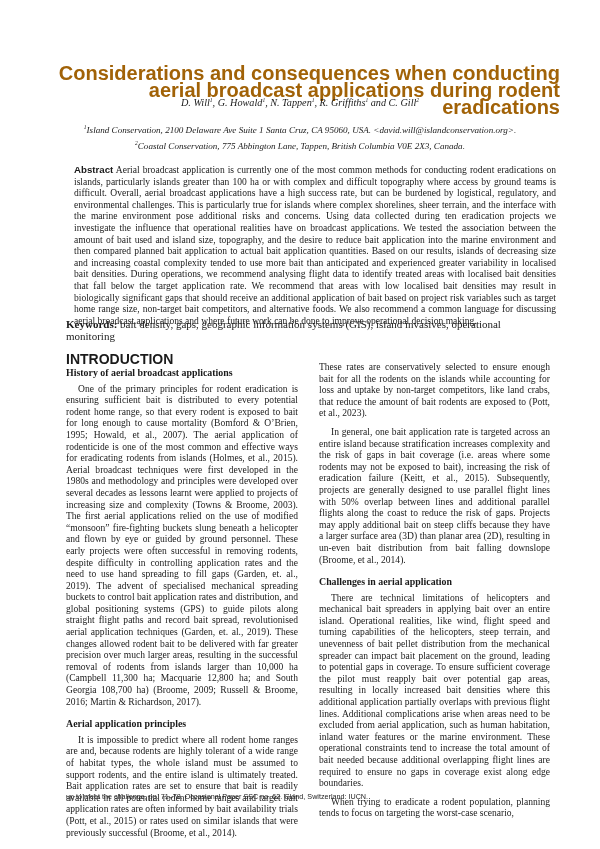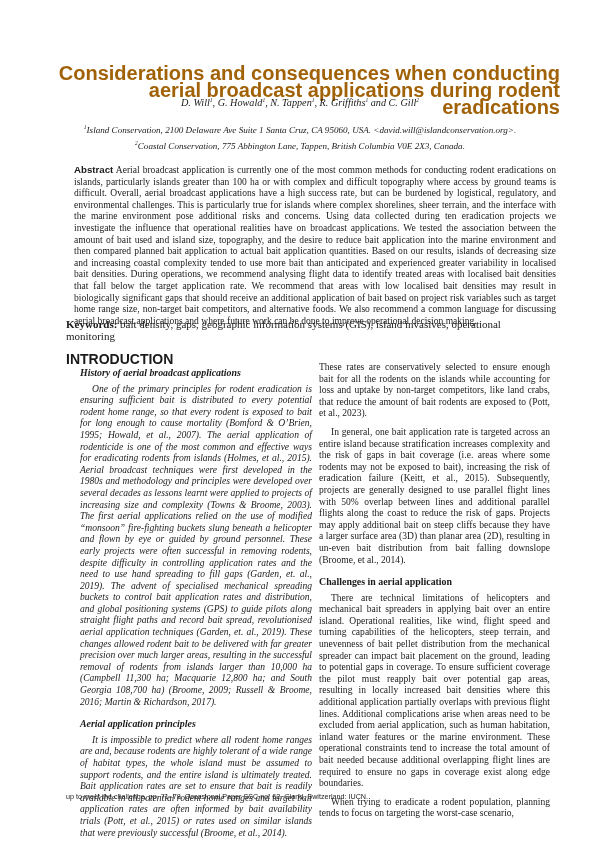--- a/index.html
+++ b/index.html
@@ -29,21 +29,21 @@
   .keywords {
     position: absolute; left: 66px; top: 318px; width: 482px;
     font-family: "Liberation Serif", serif; font-size: 11px; margin: 0;
   }
   .keywords-label { font-weight: bold; }
   .section-heading {
     position: absolute; left: 66px; top: 351px;
     font-family: "Liberation Sans", sans-serif; font-weight: bold; font-size: 14px; margin: 0;
   }
   .col { position: absolute; width: 232px; font-family: "Liberation Serif", serif; font-size: 9.55px; line-height: 11.6px; }
-  .col-left { left: 80px; top: 367px; font-style: italic; }
+  .col-left { left: 66px; top: 367px; }
   .col-right { left: 319px; top: 361px; width: 231px; }
   .col p { margin: 0; text-align: justify; }
   .col p.indent { text-indent: 12px; }
   .subheading { font-weight: bold; font-size: 9.9px; margin: 0 0 4px 0; }
   .gap { height: 7px; }
   .gap-lg { height: 11px; }
   .footer {
     position: absolute; left: 66px; top: 792px; width: 500px;
     font-family: "Liberation Sans", sans-serif; font-size: 7.2px; line-height: 9.4px; color: #222;
   }

